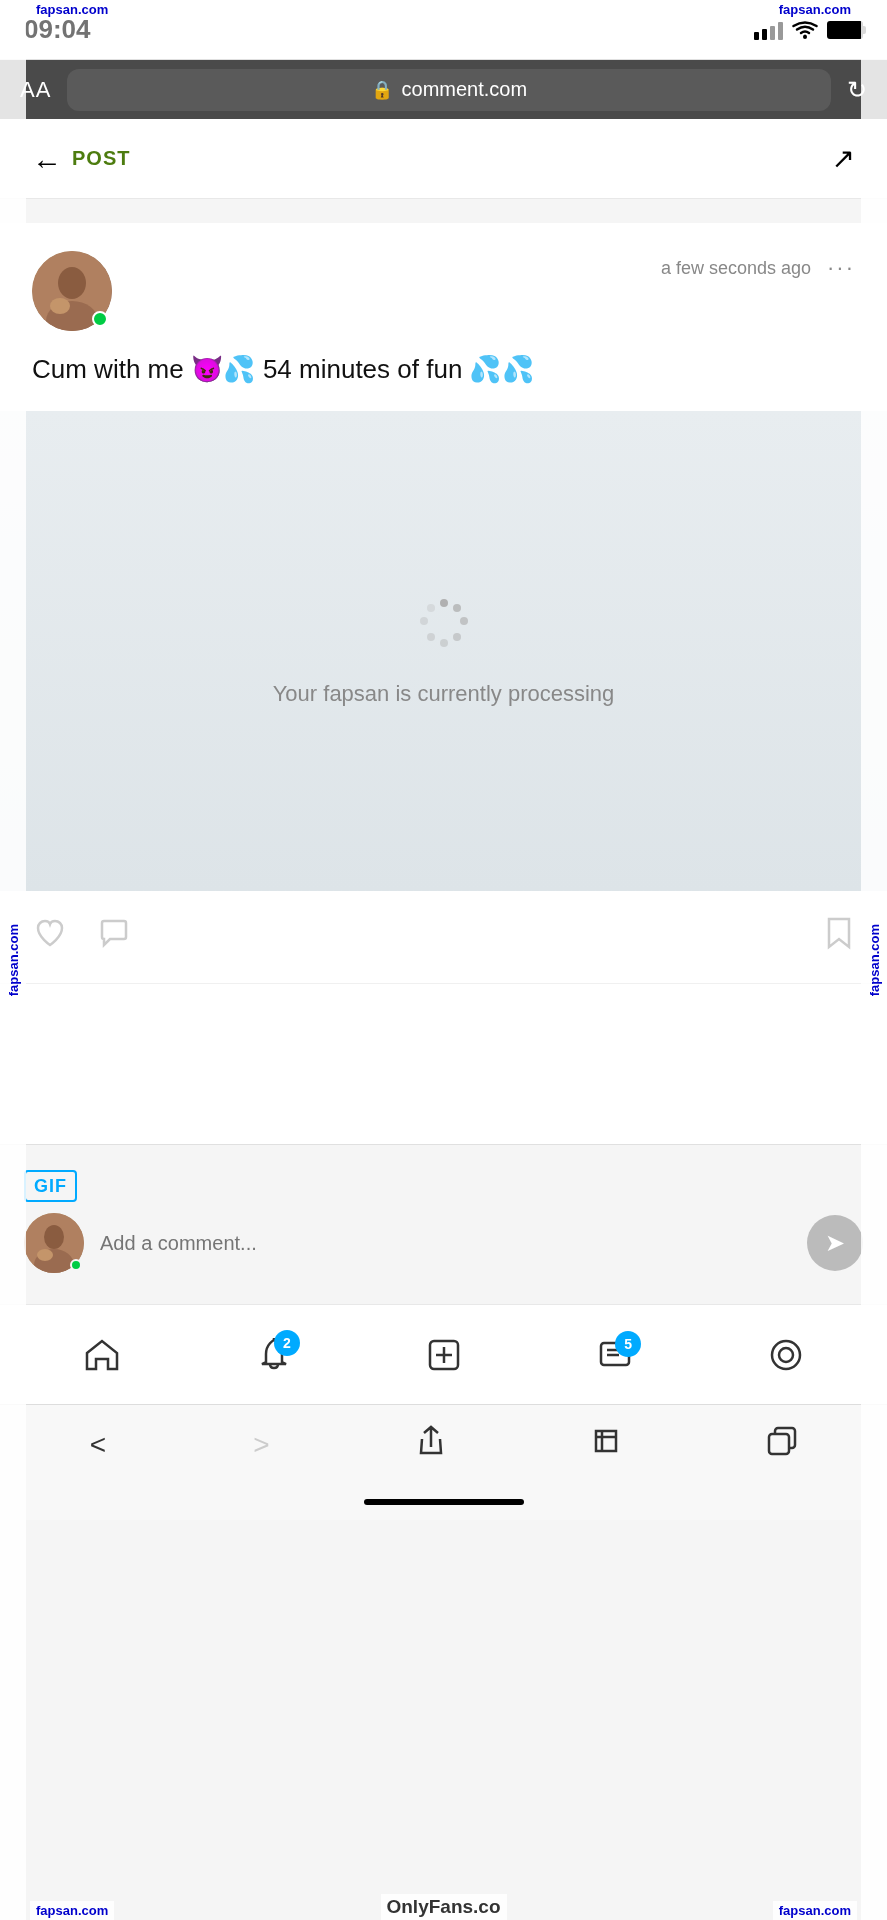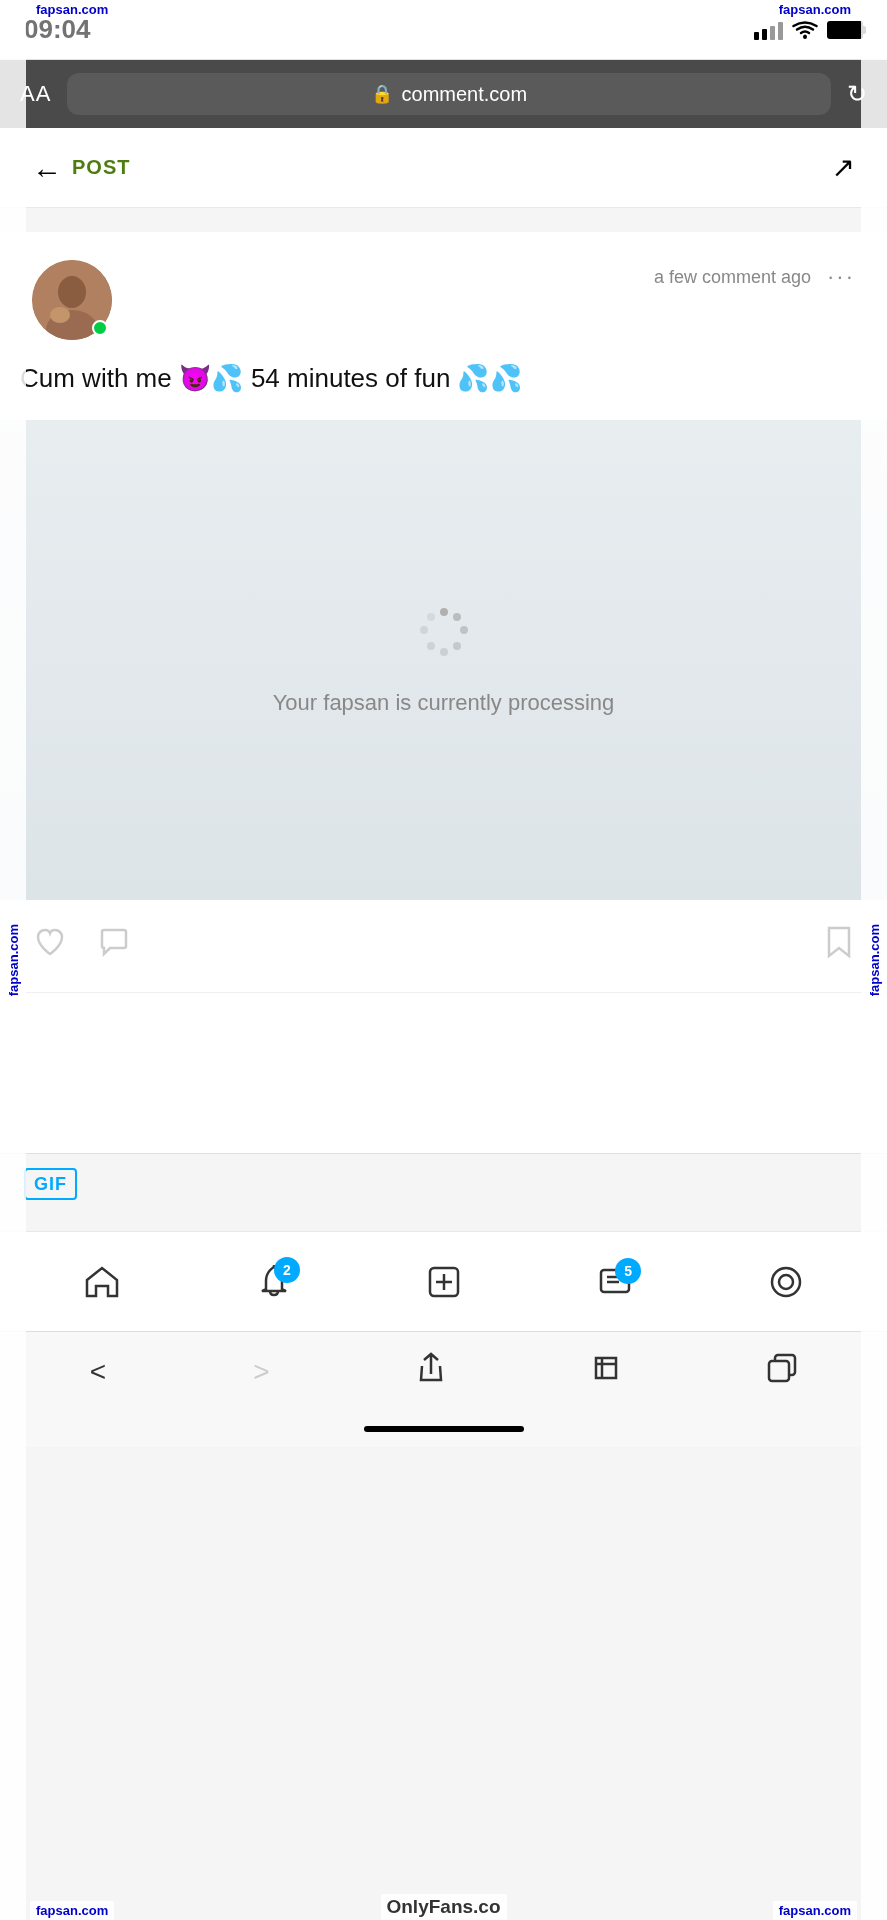--- a/index.html
+++ b/index.html
@@ -64,21 +64,21 @@
       transform: translateY(-50%);
       width: 3px;
       height: 8px;
       background: #000;
       border-radius: 0 2px 2px 0;
     }
 
     
     .browser-bar {
       background: #4a4a4a;
-      height: 68px;
+      height: 59px;
       display: flex;
       align-items: center;
       padding: 0 20px;
       gap: 16px;
       text-align: right;
     }
     .browser-aa {
       color: #fff;
       font-size: 22px;
       font-weight: 500;
@@ -315,21 +315,21 @@
     }
     .more-btn {
       font-size: 22px;
       color: #888;
       letter-spacing: 2px;
       cursor: pointer;
     }
 
     
     .post-caption {
-      padding: 0 20px 24px;
+      padding: 0 32px 24px;
       font-size: 26px;
       color: #111;
       line-height: 1.4;
     }
 
     
     .media-area {
       width: 100%;
       min-height: 480px;
       background: linear-gradient(180deg, #e8edf0 0%, #dde4e8 100%);
@@ -381,21 +381,21 @@
     
     .content-spacer {
       height: 160px;
       background: #fff;
     }
 
     
     .comment-section {
       background: #f5f5f5;
       border-top: 1px solid #e0e0e0;
-      padding: 20px 24px;
+      padding: 31px 24px;
     }
     .gif-btn {
       margin-bottom: 16px;
       display: inline-block;
     }
     .gif-label {
       border: 2px solid #00aaff;
       border-radius: 4px;
       padding: 4px 8px;
       font-size: 18px;
@@ -583,21 +583,21 @@
         <svg viewBox="0 0 80 80" xmlns="http://www.w3.org/2000/svg">
           <circle cx="40" cy="40" r="40" fill="#b08060"></circle>
           <ellipse cx="40" cy="32" rx="14" ry="16" fill="#8a5c40"></ellipse>
           <ellipse cx="40" cy="70" rx="26" ry="20" fill="#9a6b50"></ellipse>
           <ellipse cx="28" cy="55" rx="10" ry="8" fill="#c4956a"></ellipse>
         </svg>
       </div>
       <div class="online-dot"></div>
     </div>
     <div class="post-meta">
-      <span class="post-time">a few comment ago</span>
+      <span class="post-time">a few seconds ago</span>
       <span class="more-btn">···</span>
     </div>
   </div>
 
   <div class="post-caption">Cum with me 😈💦 54 minutes of fun 💦💦</div>
 
   <div class="media-area">
     <div class="loading-spinner">
       
       <svg viewBox="0 0 60 60" width="60" height="60">
@@ -637,20 +637,37 @@
   </div>
 
   <div class="content-spacer"></div>
 
 </div>
 
 <div class="comment-section">
   <div class="gif-btn">
     <span class="gif-label">GIF</span>
   </div>
+  <div class="comment-input-row">
+    <div class="commenter-avatar">
+      <div class="commenter-avatar-img">
+        <svg viewBox="0 0 60 60" width="60" height="60" style="border-radius:50%; overflow:hidden;">
+          <circle cx="30" cy="30" r="30" fill="#b08060"></circle>
+          <ellipse cx="30" cy="24" rx="10" ry="12" fill="#8a5c40"></ellipse>
+          <ellipse cx="30" cy="52" rx="20" ry="16" fill="#9a6b50"></ellipse>
+          <ellipse cx="21" cy="42" rx="8" ry="6" fill="#c4956a"></ellipse>
+        </svg>
+      </div>
+      <div class="commenter-online"></div>
+    </div>
+    <input class="comment-input" type="text" placeholder="Add a comment..." style="">
+    <div class="send-btn">
+      <span class="send-icon">➤</span>
+    </div>
+  </div>
 </div>
 
 <div class="bottom-nav">
   <div class="nav-item">
     <svg width="38" height="36" viewBox="0 0 38 36" fill="none" stroke="#333" stroke-width="2.5">
       <path d="M4 16 L19 4 L34 16 L34 32 L25 32 L25 22 L13 22 L13 32 L4 32 Z"></path>
     </svg>
   </div>
   <div class="nav-item">
     <svg width="36" height="38" viewBox="0 0 36 38" fill="none" stroke="#333" stroke-width="2.5">

